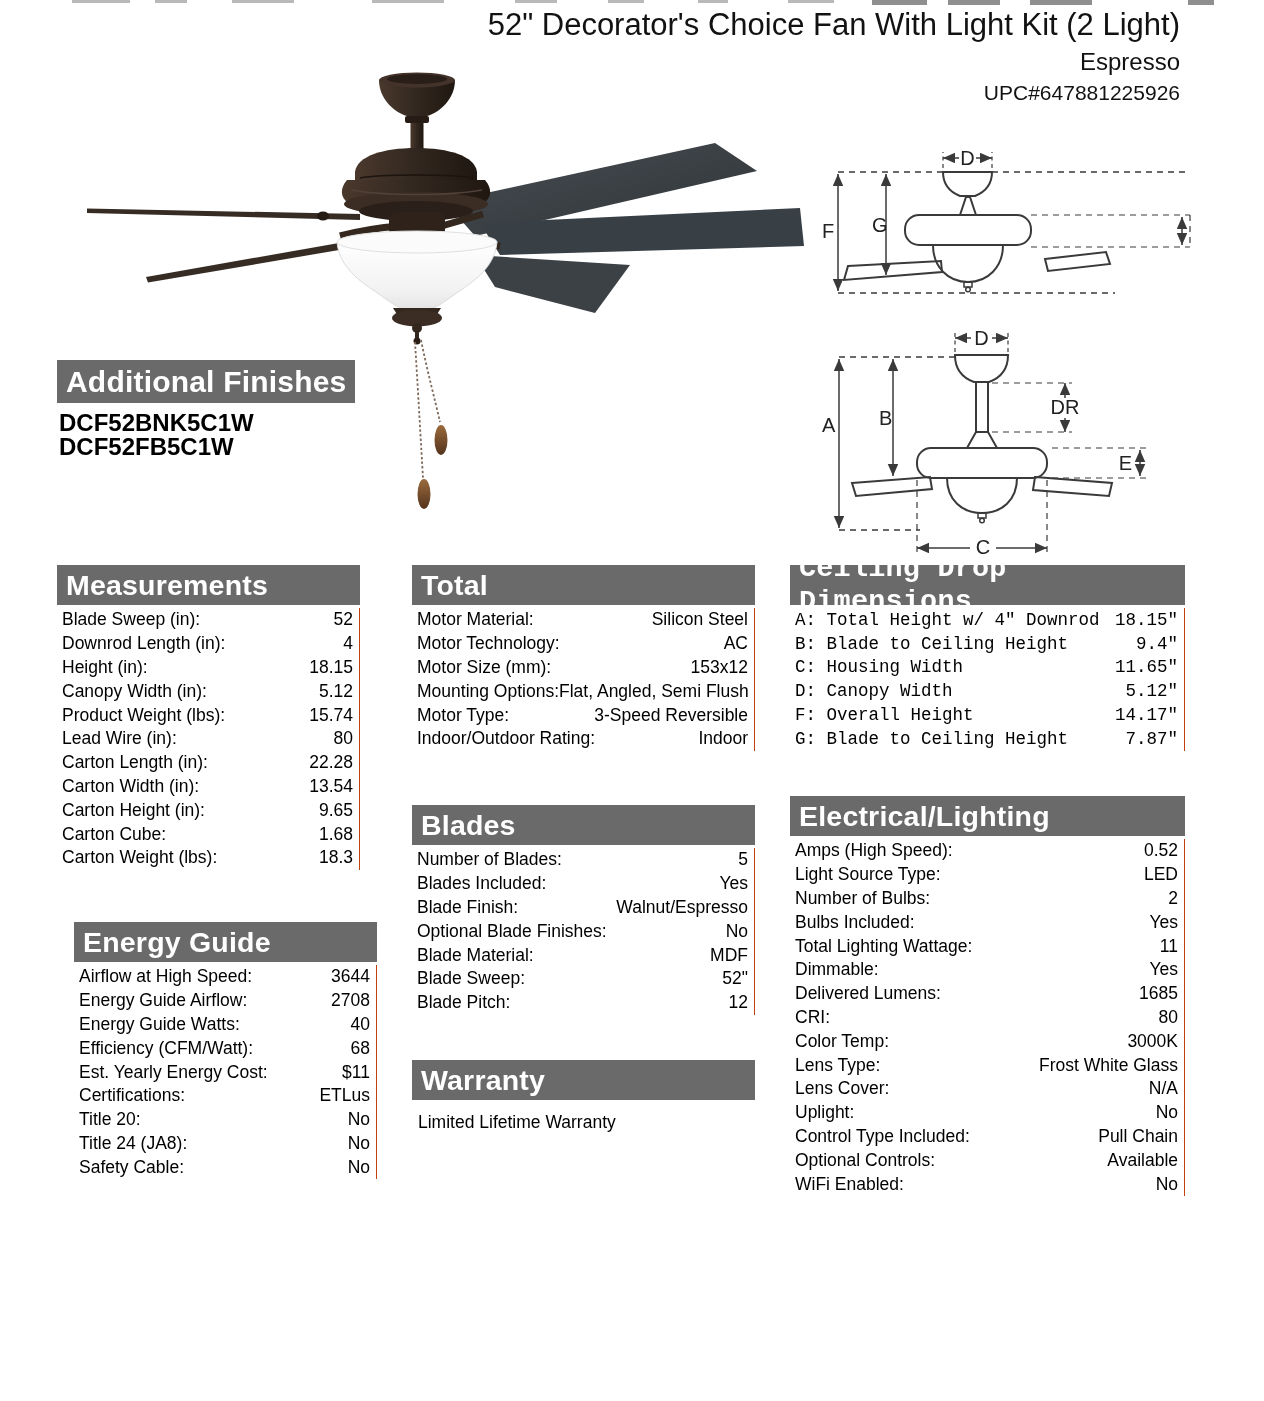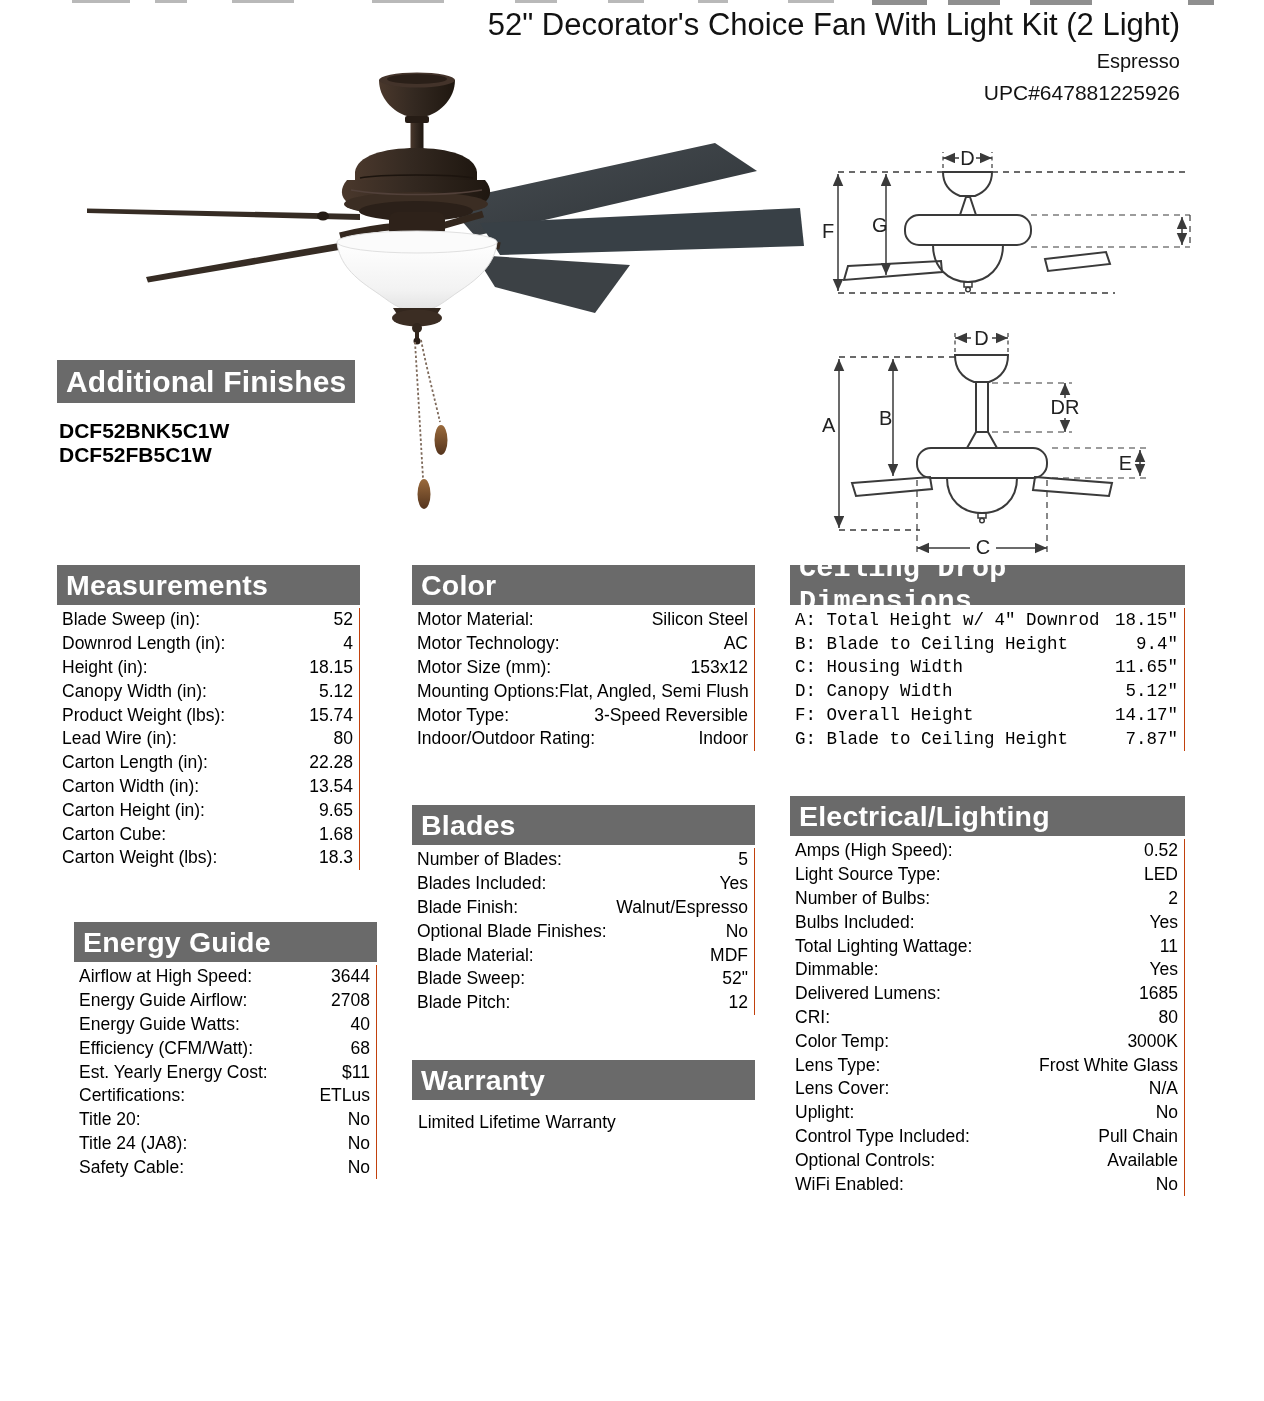--- a/index.html
+++ b/index.html
@@ -4,34 +4,34 @@
 <style>
   html,body{margin:0;padding:0;background:#fff;}
   .page{position:relative;width:1264px;height:1401px;background:#ffffff;overflow:hidden;
         font-family:"Liberation Sans", sans-serif;color:#000;}
   
   .edge-marks span{position:absolute;top:0;height:3px;background:#b9b9b9;}
   .edge-marks .dk{background:#8f8f8f;height:5px;}
   
   .title-block{position:absolute;right:84px;top:4px;text-align:right;color:#121212;}
   .t1{font-size:31px;line-height:41px;}
-  .t2{font-size:20px;line-height:33px;}
+  .t2{font-size:24px;line-height:33px;}
   .t3{font-size:21px;line-height:29px;}
   
   .sec{position:absolute;}
   .bar{height:40px;background:var(--header-bar,#6a6a6a);color:var(--header-text,#fff);
        font-weight:bold;font-size:28.5px;display:flex;align-items:center;padding-left:9px;
        letter-spacing:0.2px;box-sizing:border-box;}
   .addfin-bar{height:43px;font-size:30px;}
   .rows{margin-top:3px;border-right:1px solid #c2410c;}
   .row{display:flex;justify-content:space-between;align-items:center;height:23.8px;
        padding:0 6px 0 5px;font-size:17.5px;color:var(--body-text,#000);}
   .lbl{white-space:nowrap;}
   .val{white-space:nowrap;text-align:right;}
-  .models{margin-top:16px;font-weight:bold;font-size:21px;line-height:23.5px;padding-left:2px;}
+  .models{margin-top:8px;font-weight:bold;font-size:24px;line-height:23.5px;padding-left:2px;}
   .warranty-text{margin-top:12px;padding-left:6px;font-size:17.5px;}
   #sec-measurements{left:57px;top:565px;width:303px;}
   #sec-energy{left:74px;top:922px;width:303px;}
   #sec-motor{left:412px;top:565px;width:343px;}
   #sec-blades{left:412px;top:805px;width:343px;}
   #sec-warranty{left:412px;top:1060px;width:343px;}
   #sec-ceiling{left:790px;top:565px;width:395px;font-family:Liberation Mono, monospace;}
   #sec-electrical{left:790px;top:796px;width:395px;}
   #addfin{left:57px;top:360px;width:298px;}
   
@@ -344,21 +344,21 @@
         </div>
 
         <div class="row">
           <span class="lbl">Safety Cable:</span>
           <span class="val">No</span>
         </div>
       </div>
   </div>
 
   <div id="sec-motor" class="sec">
-    <div class="bar">Color</div>
+    <div class="bar">Total</div>
     <div class="rows">
 
         <div class="row">
           <span class="lbl">Motor Material:</span>
           <span class="val">Silicon Steel</span>
         </div>
 
         <div class="row">
           <span class="lbl">Motor Technology:</span>
           <span class="val">AC</span>

